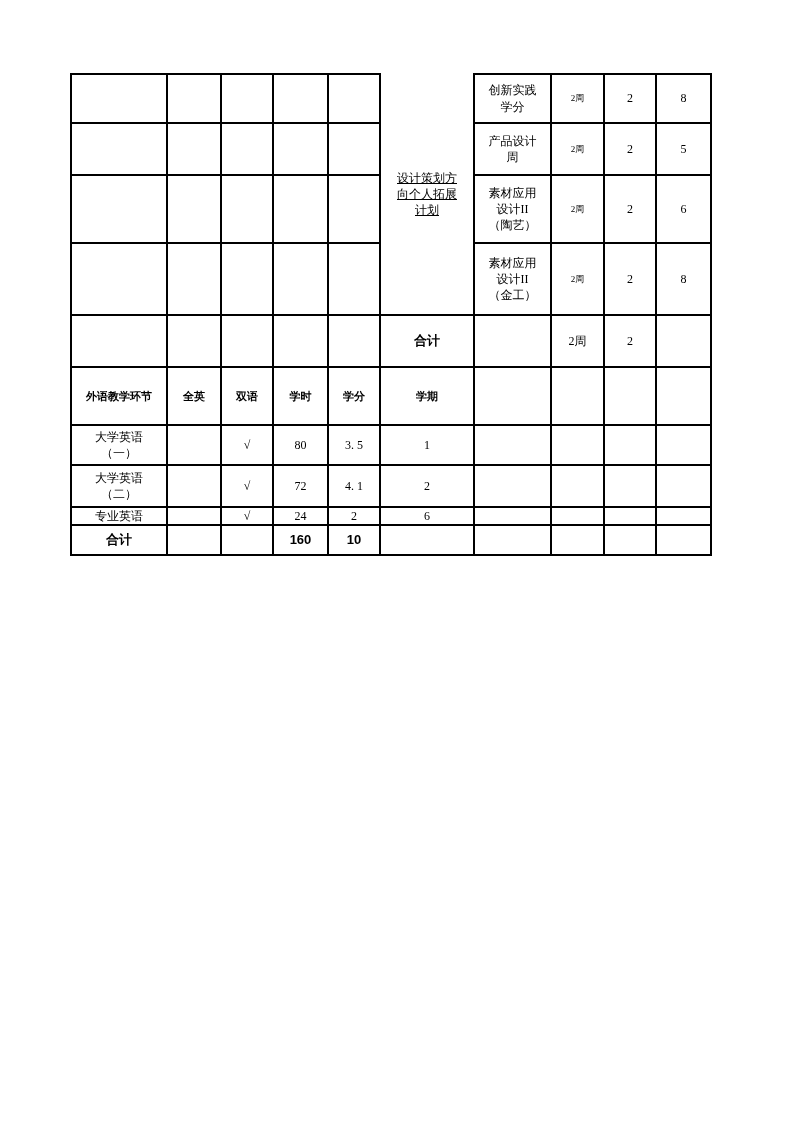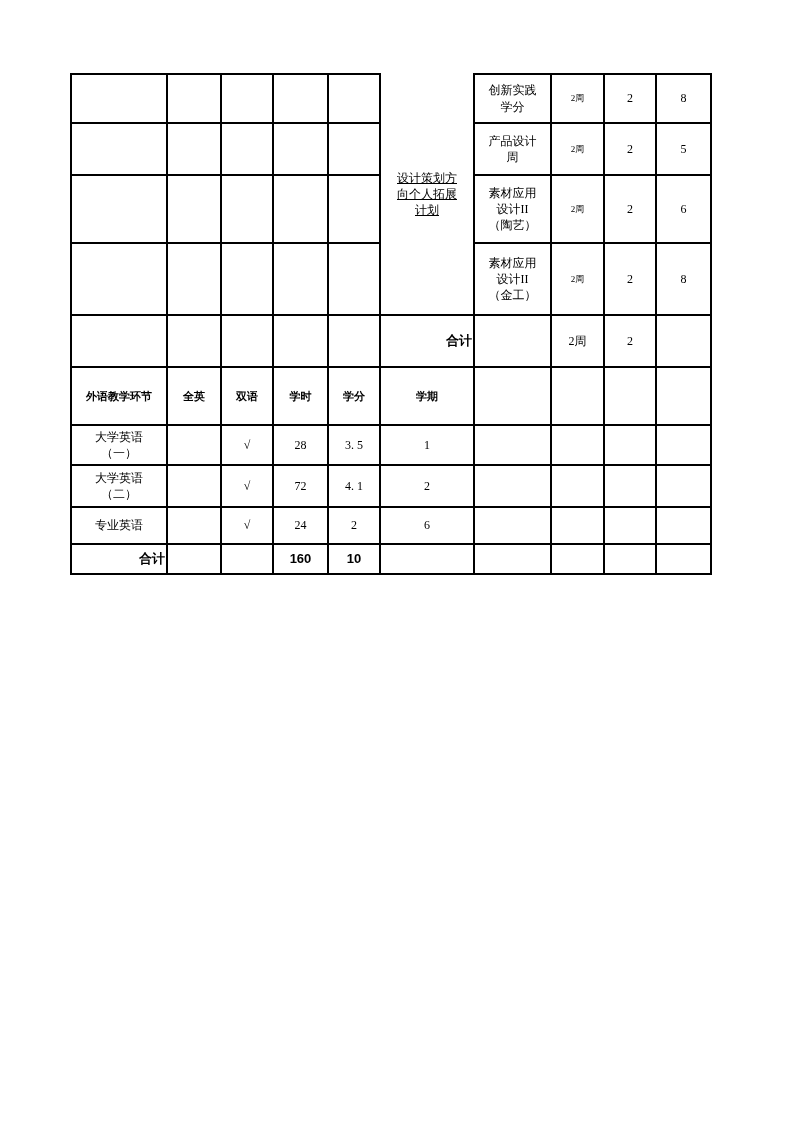--- a/index.html
+++ b/index.html
@@ -22,21 +22,21 @@
     text-align: center;
     vertical-align: middle;
     font-size: 12px;
     line-height: 1.35;
     white-space: pre-line;
     overflow: hidden;
     padding: 0 1px;
   }
   td.no-top { border-top: none; border-top-style: hidden; text-decoration: underline; }
   td.hdr { font-weight: bold; font-size: 11px; }
-  td.bold { font-weight: bold; font-size: 13px; text-align: right; }
+  td.bold { font-weight: bold; font-size: 13px; }
   td.small { font-size: 9px; }
   td.sans { font-family: "Liberation Sans", "DejaVu Sans", sans-serif; font-size: 13px; font-weight: bold; border-radius: 13px; }
 </style>
 </head>
 <body>
 
 <table class="doc-table">
   <colgroup>
     <col style="width:96px">
       <col style="width:54px">
@@ -125,42 +125,42 @@
       <td></td>
       <td></td>
       <td></td>
       <td></td>
     </tr>
     <tr style="height:40px">
       <td>大学英语
 （一）</td>
       <td></td>
       <td>√</td>
-      <td>28</td>
+      <td>80</td>
       <td>3. 5</td>
       <td>1</td>
       <td></td>
       <td></td>
       <td></td>
       <td></td>
     </tr>
     <tr style="height:42px">
       <td>大学英语
 （二）</td>
       <td></td>
       <td>√</td>
       <td>72</td>
       <td>4. 1</td>
       <td>2</td>
       <td></td>
       <td></td>
       <td></td>
       <td></td>
     </tr>
-    <tr style="height:37px">
+    <tr style="height:18px">
       <td>专业英语</td>
       <td></td>
       <td>√</td>
       <td>24</td>
       <td>2</td>
       <td>6</td>
       <td></td>
       <td></td>
       <td></td>
       <td></td>

